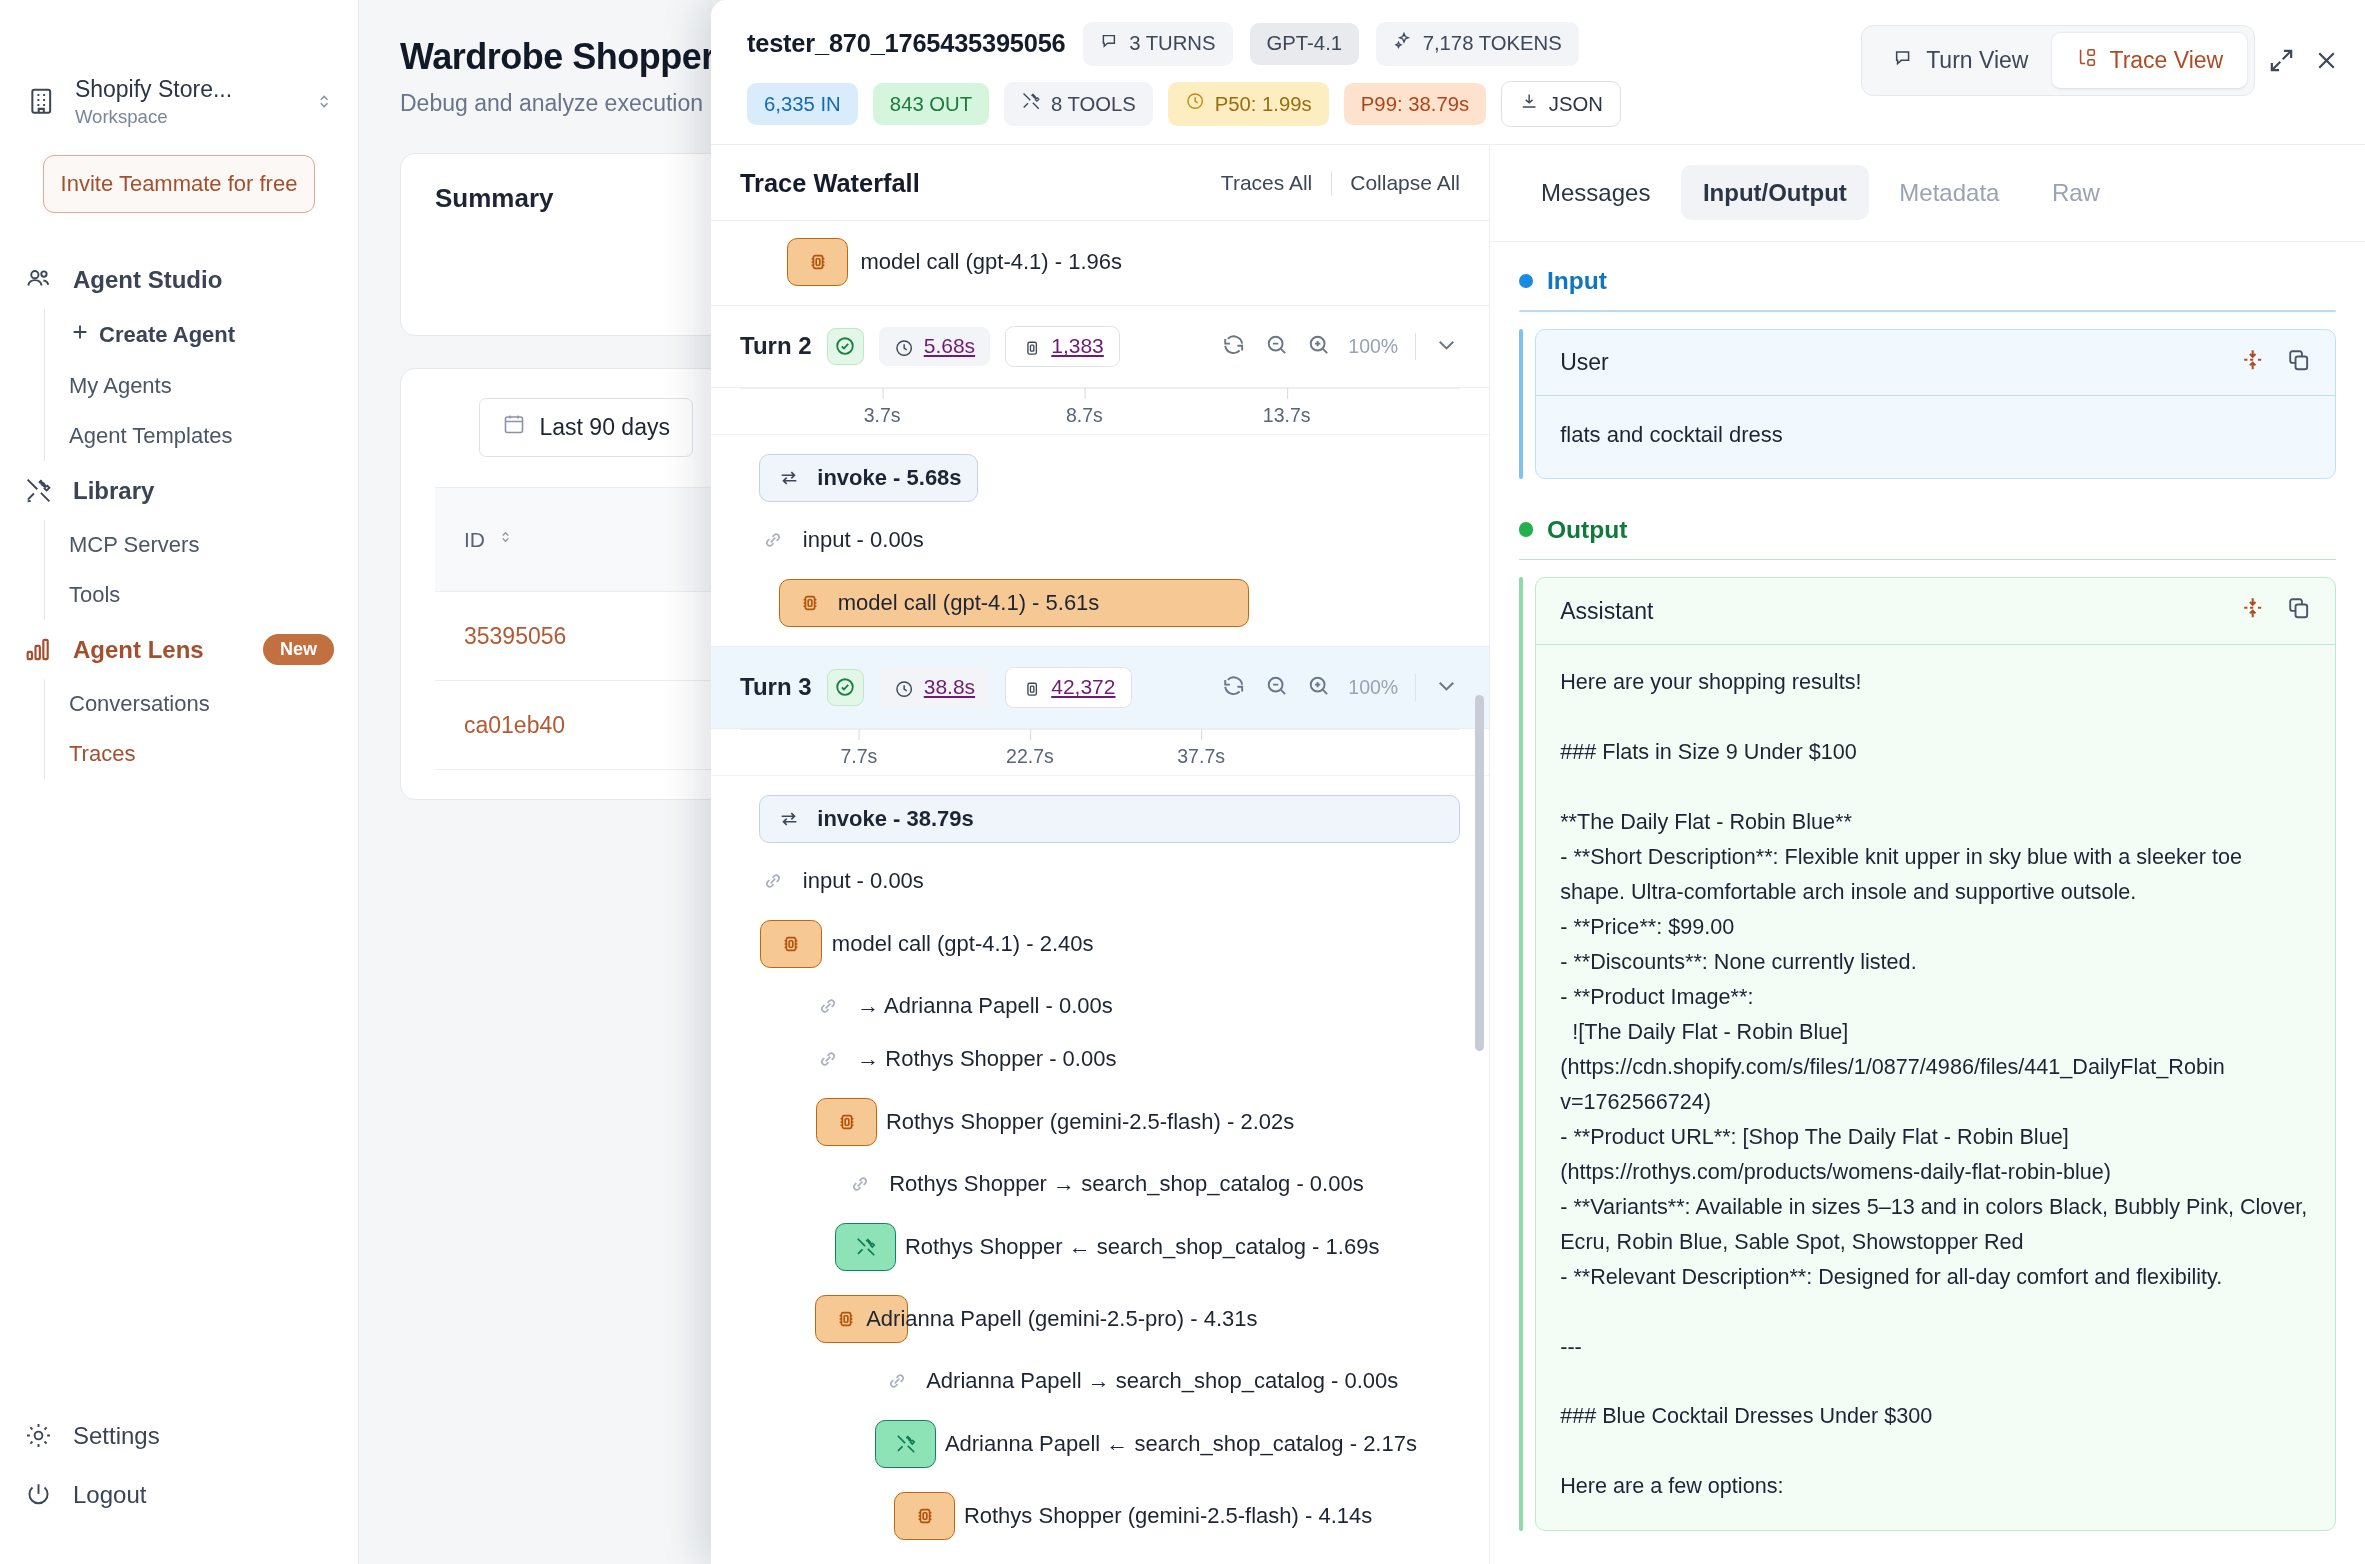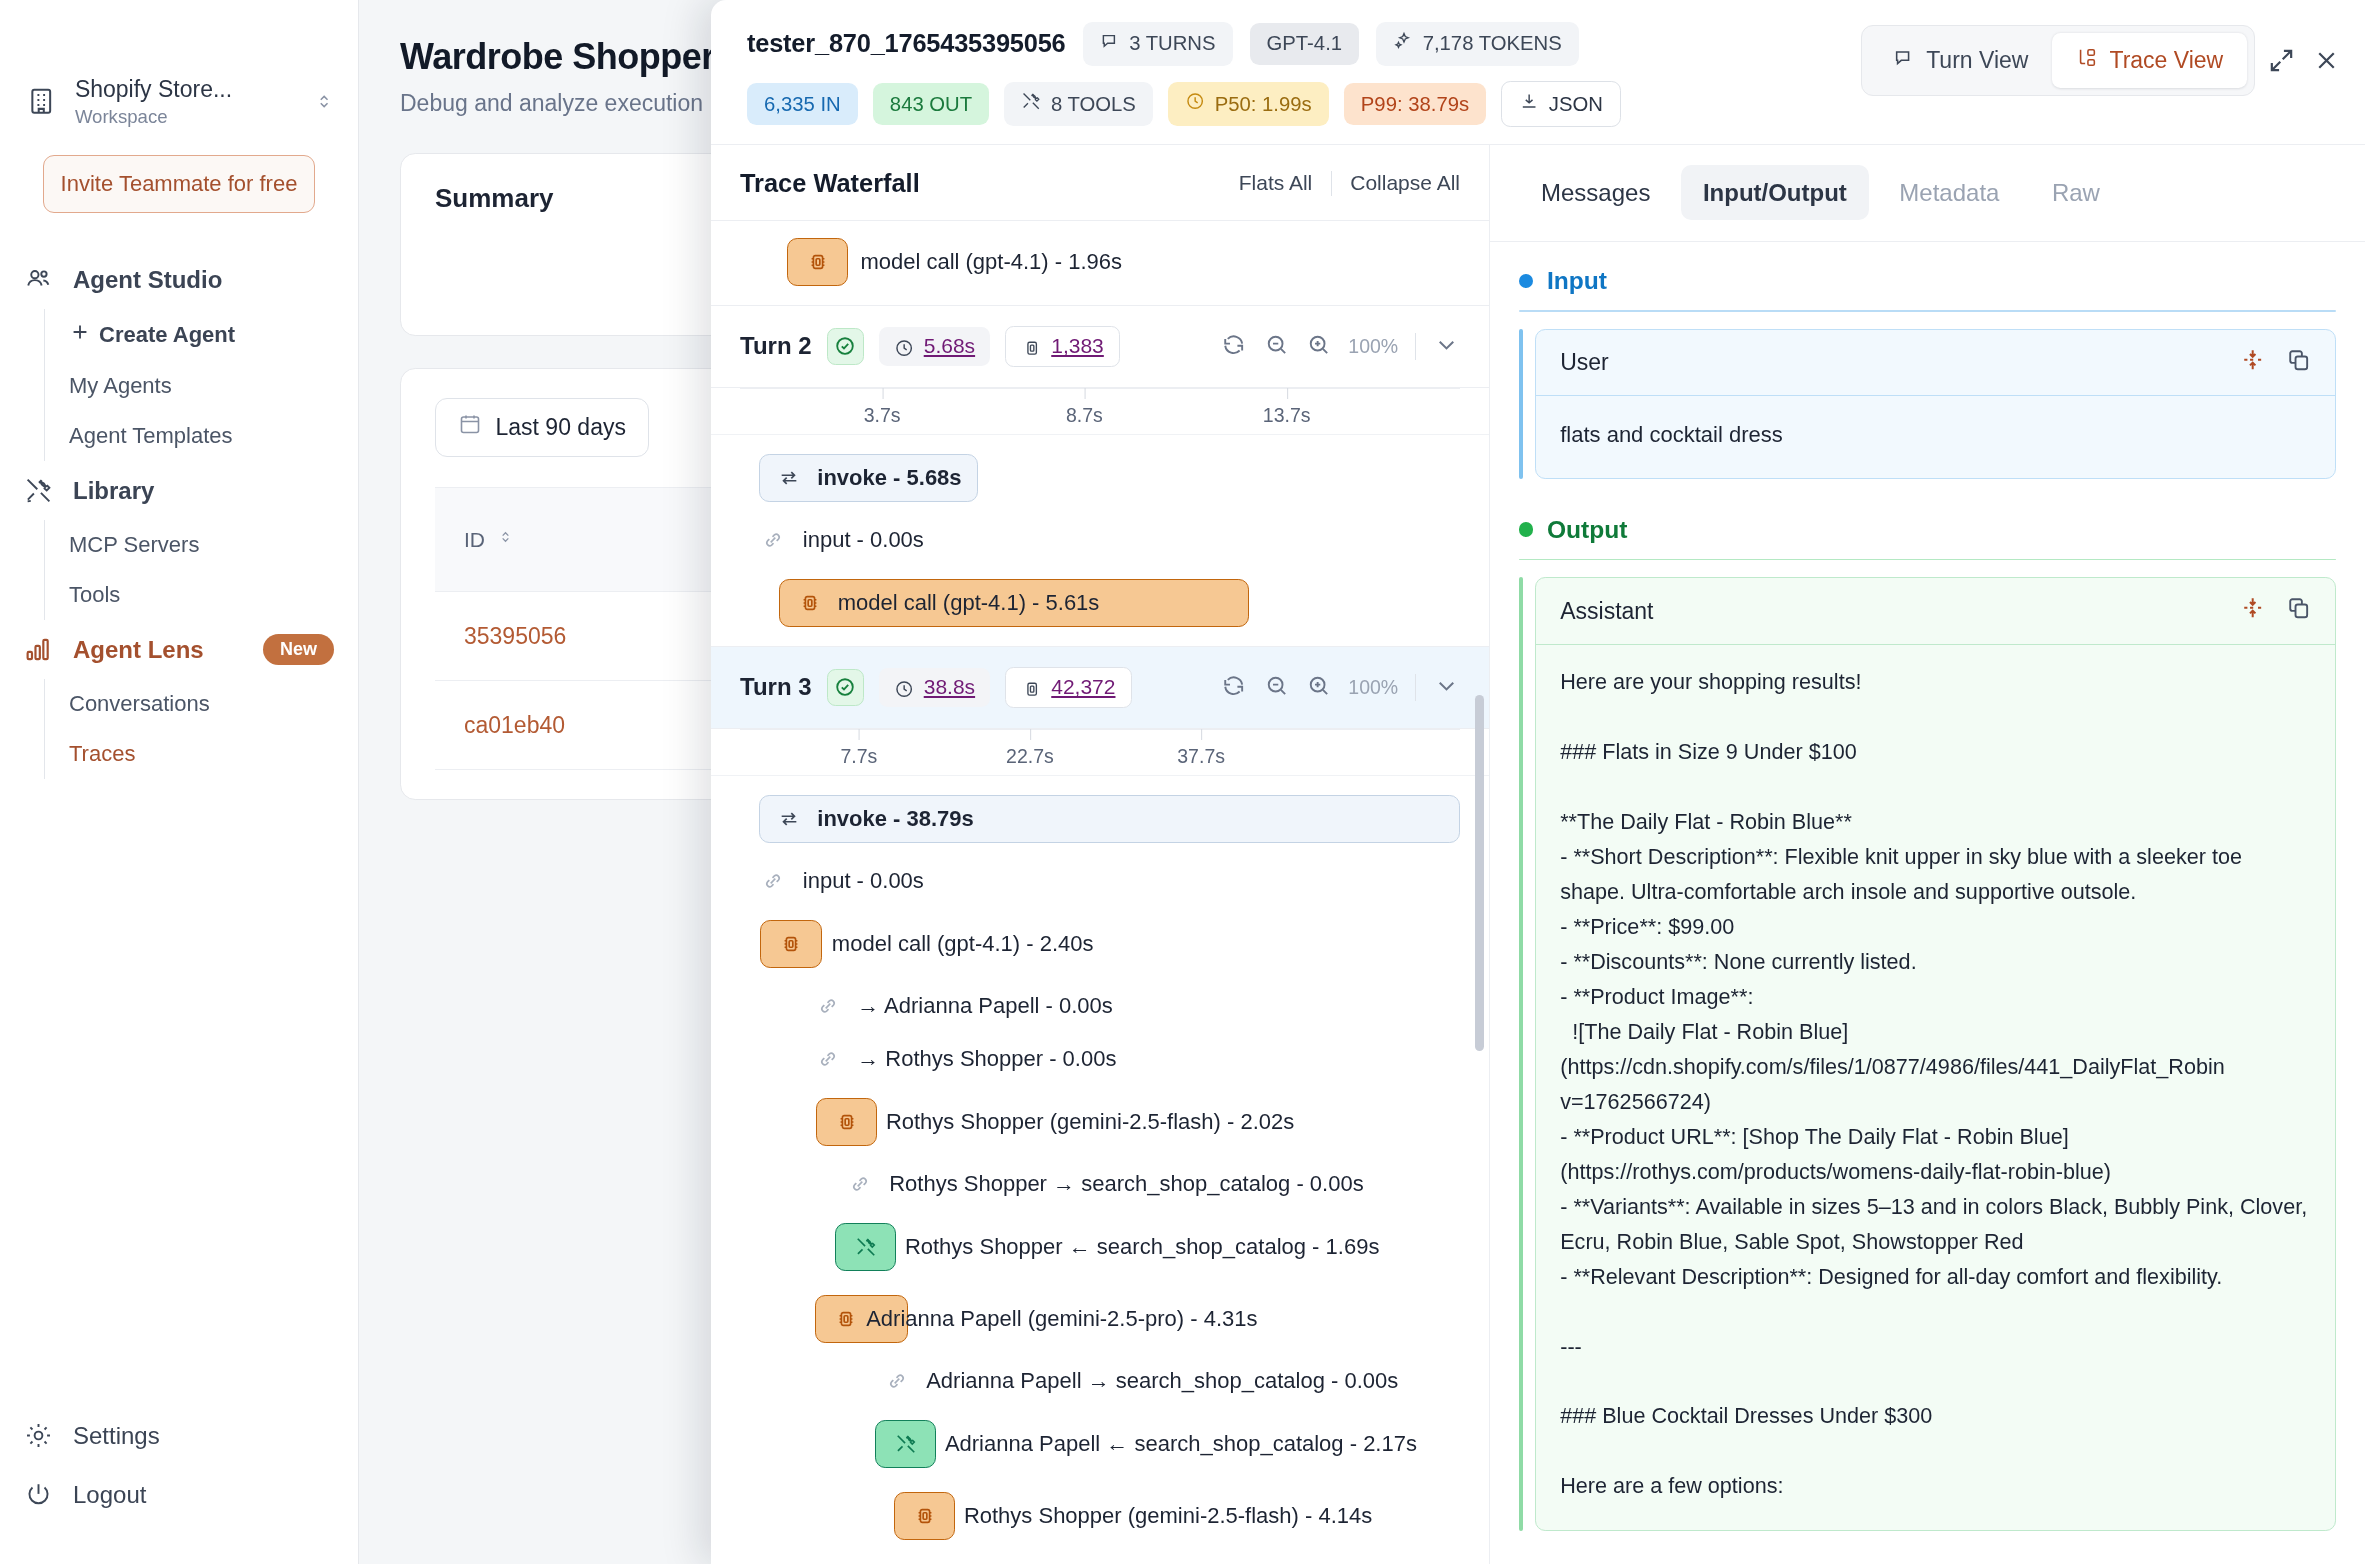--- a/index.html
+++ b/index.html
@@ -74,22 +74,22 @@
     background: #fff; border: 0.8px solid #e6e8ec; border-radius: 15.2px;
     margin-top: 36px; width: 1016px;
   }
   .summary-card { padding: 29px 34px 29px 34px; }
   .summary-card h3 { font-size: 26px; color: #1d2433; font-weight: bold;}
   .sum-num { font-size: 39px; color: #b35a33; font-weight: bold; text-align: center; margin-top: 18.6px;}
   .sum-lbl { font-size: 21px; color: #69748a; text-align: center; margin-top: 5.1px;}
   .filter-card { padding: 29px 34px; margin-top: 32px;}
   .date-pill {
     display: inline-flex; align-items: center; gap: 13.5px;
-    border: 0.8px solid #dfe3e9; border-radius: 12px; padding: 13.5px 22px;
-    font-size: 23px; color: #1d2433; background:#fff;
+    border: 0.8px solid #dfe3e9; border-radius: 7px; padding: 13.5px 22px;
+    font-size: 23px; color: #1d2433; background:#fff;margin-left:44px;
   }
   .tbl { margin-top: 30.5px; border-top: 0.8px solid #eceef2;}
   .tbl-head { display: flex; background: #f8f9fb; border-bottom: 0.8px solid #eceef2;}
   .th { font-size: 21px; color: #5a6478; padding: 25.4px 29px; }
   .th.id { width: 246px; display:flex; gap:12px; align-items:center;}
   .th.turns { width: 186px; text-align: right; line-height:1.25;}
   .tr { display: flex; border-bottom: 0.8px solid #eceef2; background:#fff;}
   .td { font-size: 23px; padding: 30.5px 29px; }
   .td.id { width: 246px; color: #b35a33; cursor: pointer;}
   .td.turns { width: 186px; text-align: right; color:#1d2433;}
@@ -474,21 +474,21 @@
         </div>
       </div>
     </div>
 
     <div class="m-body">
 
       <section class="wf">
         <div class="wf-head">
           <h4>Trace Waterfall</h4>
           <div class="wf-actions">
-            <span>Flats All</span>
+            <span>Traces All</span>
             <i class="sep"></i>
             <span>Collapse All</span>
           </div>
         </div>
 
         <div class="wf-scroll">
 
           <div class="span-row" style="padding-top:17px;padding-bottom:18.6px;margin-left:47px;">
             <span class="bar model">
               <span class="bar-ic">

